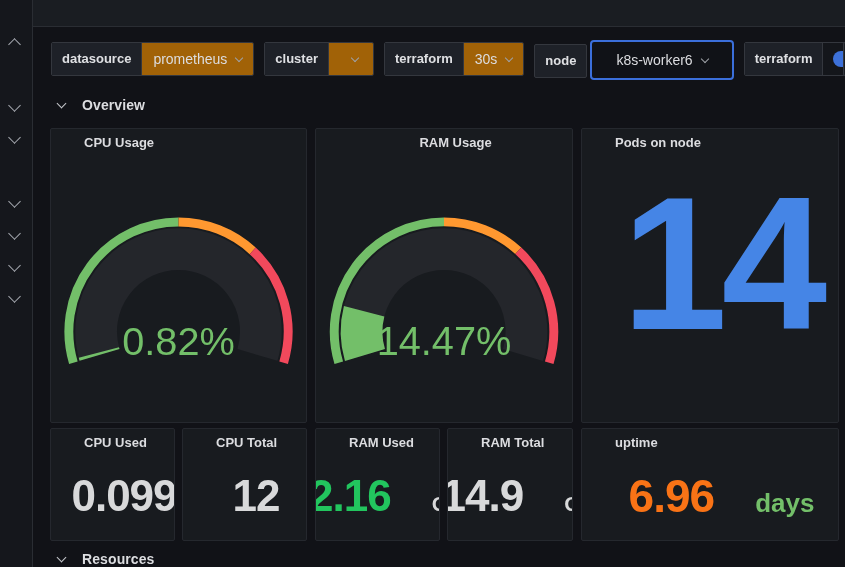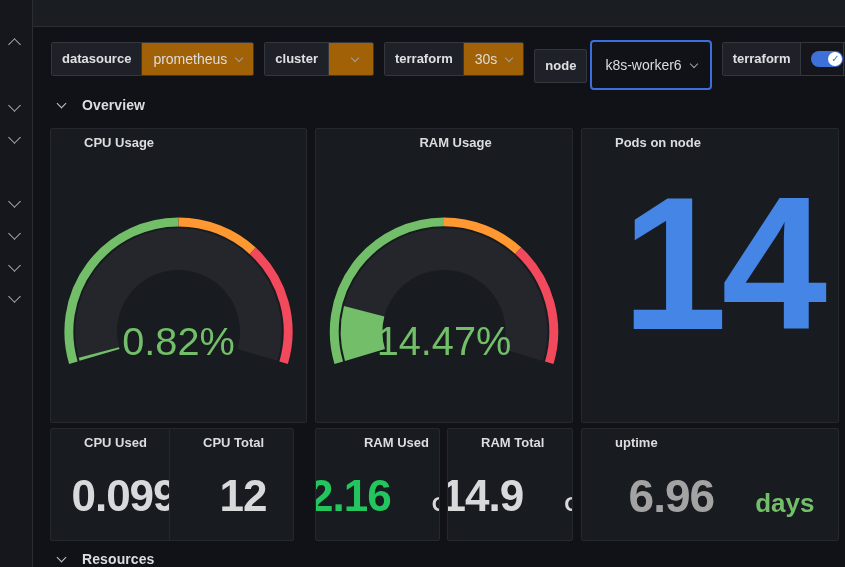--- a/index.html
+++ b/index.html
@@ -18,21 +18,21 @@
   
   .toolbar{position:absolute;left:51px;top:42px;height:34px;display:flex;gap:10px;align-items:flex-start;}
   .vgroup{display:flex;align-items:stretch;height:34px;border:1px solid #34373E;border-radius:2px;overflow:hidden;}
   .vlabel{background:#1E2128;color:#DFE0E3;padding:0 10px;line-height:32px;font-size:13px;font-weight:600;white-space:nowrap;}
   .vgroup .vlabel{border-right:1px solid #34373E;}
   .vvalue{background:#a16207;display:flex;align-items:center;gap:9px;padding:0 11px;color:#DCDDE0;font-size:14px;font-weight:500;white-space:nowrap;}
   .vvalue.empty{min-width:44px;justify-content:center;}
   .chev{width:6px;height:6px;border-right:1.5px solid #9EA2A8;border-bottom:1.5px solid #9EA2A8;transform:rotate(45deg);margin-top:-3px;flex:0 0 auto;}
   .node-wrap{display:flex;align-items:center;gap:3px;}
   .vlabel.boxed{border:1px solid #34373E;border-radius:2px;height:34px;}
-  .vvalue.focus{border:2px solid #3B6FDB;border-radius:4px;height:50px;margin-top:-2px;background:#101217;padding:0 13px;}
+  .vvalue.focus{border:2px solid #3B6FDB;border-radius:4px;height:40px;margin-top:-2px;background:#101217;padding:0 24px;}
   .toggle-area{background:#14161B;display:flex;align-items:center;padding:0 10px;}
   .pill{position:relative;width:32px;height:16px;border-radius:9px;background:#3D71D9;cursor:pointer;}
   .knob{position:absolute;right:1px;top:1px;width:14px;height:14px;border-radius:50%;background:#FFFFFF;display:flex;align-items:center;justify-content:center;font-size:10px;line-height:1;color:#3D71D9;font-weight:700;}
   .cutoff-box{position:absolute;left:843px;top:42px;width:8px;height:34px;border:1px solid #34373E;border-radius:2px;background:#1A1D23;}
 
   
   .rowhdr{position:absolute;display:flex;align-items:center;cursor:pointer;}
   .rowhdr .rchev{width:7px;height:7px;border-right:1.6px solid #C5C7CC;border-bottom:1.6px solid #C5C7CC;transform:rotate(45deg);margin-right:17px;margin-top:-3px;}
   .rowhdr .rlabel{font-size:14px;font-weight:700;color:#DCDDE0;letter-spacing:.1px;}
 
@@ -154,30 +154,30 @@
 
   <div class="panel" style="left:50px;top:428px;width:125px;height:113px;">
     <div class="ptitle">CPU Used</div>
     <div class="statbody">
       <span class="statline">
         <span class="statval" style="color: rgb(216, 217, 218);">0.099</span>
       </span>
     </div>
   </div>
 
-  <div class="panel" style="left:169px;top:428px;width:125px;height:113px;">
+  <div class="panel" style="left:182px;top:428px;width:125px;height:113px;">
     <div class="ptitle">CPU Total</div>
     <div class="statbody">
       <span class="statline">
         <span class="statval" style="color: rgb(216, 217, 218);">12</span>
       </span>
     </div>
   </div>
 
-  <div class="panel" style="left:315px;top:428px;width:125px;height:113px;text-align:right;">
+  <div class="panel" style="left:315px;top:428px;width:125px;height:113px;">
     <div class="ptitle">RAM Used</div>
     <div class="statbody">
       <span class="statline">
         <span class="statval" style="color: #22c55e;">2.16</span>
         <span class="statsuffix" style="color: rgb(216, 217, 218);">GiB</span>
       </span>
     </div>
   </div>
 
   <div class="panel" style="left:447px;top:428px;width:126px;height:113px;">
@@ -187,21 +187,21 @@
         <span class="statval" style="color: rgb(216, 217, 218);">14.9</span>
         <span class="statsuffix" style="color: rgb(216, 217, 218);">GiB</span>
       </span>
     </div>
   </div>
 
   <div class="panel stat-uptime" style="left:581px;top:428px;width:258px;height:113px;">
     <div class="ptitle">uptime</div>
     <div class="statbody">
       <span class="statline">
-        <span class="statval" style="color: #a3a3a3;">6.96</span>
+        <span class="statval" style="color: #f97316;">6.96</span>
         <span class="statsuffix" style="color: rgb(115, 191, 105);">days</span>
       </span>
     </div>
   </div>
 
   <div class="rowhdr" style="left:58px;top:551px;">
     <i class="rchev"></i>
     <span class="rlabel">Resources</span>
   </div>
 

